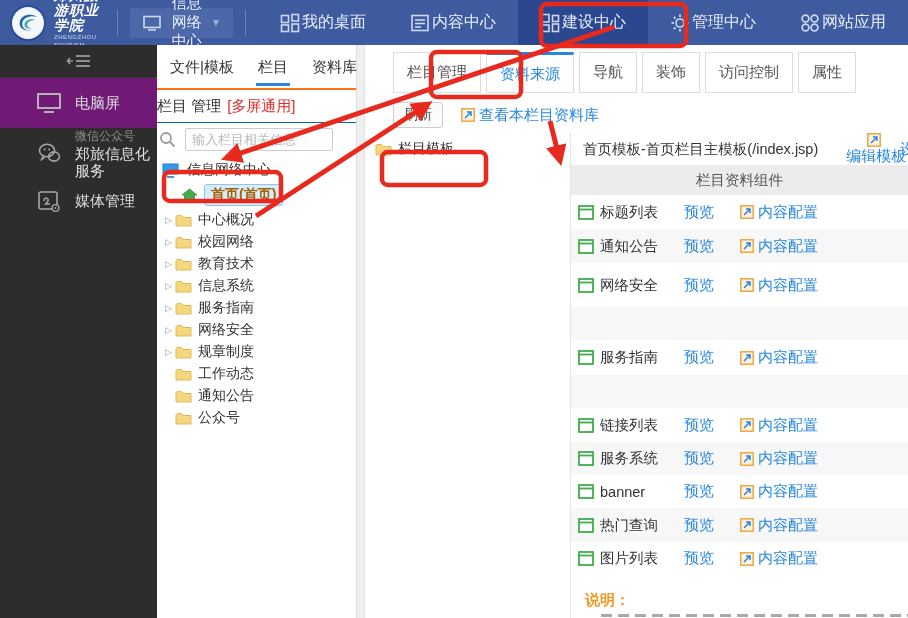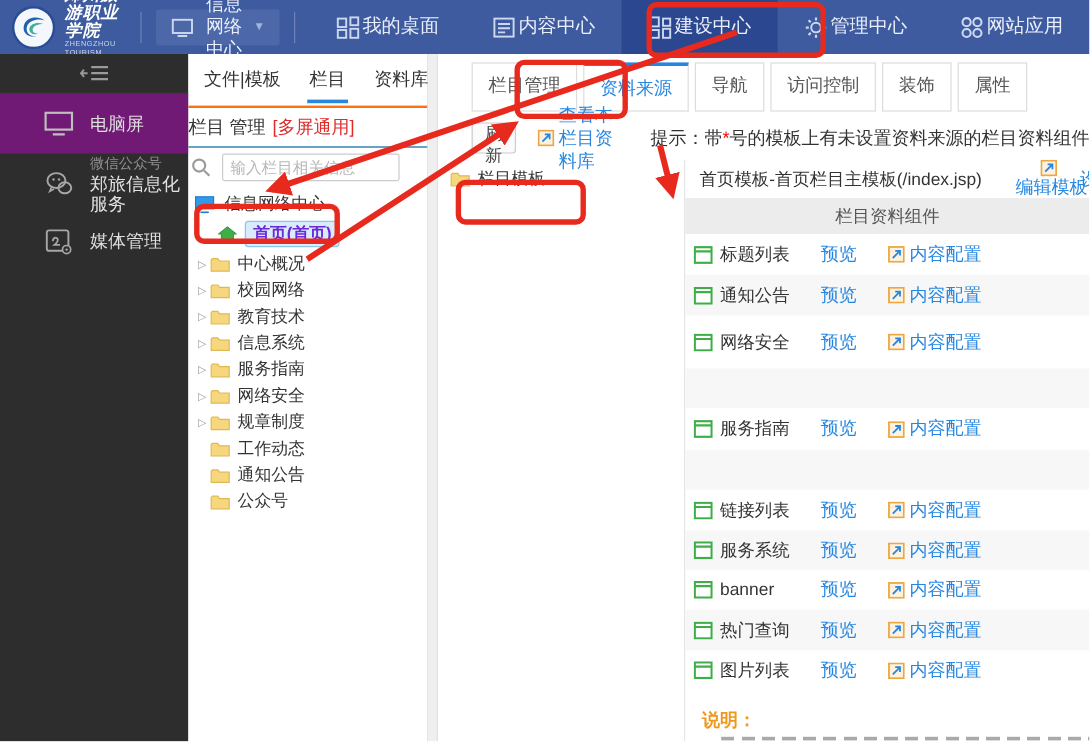--- a/index.html
+++ b/index.html
@@ -46,21 +46,21 @@
   .searchrow input::placeholder { color:#b8b8b8; }
   .tree { padding-top:4px; font-size:14px; }
   .trow { display:flex; align-items:center; height:22px; cursor:pointer; white-space:nowrap; }
   .trow .exp { width:13px; margin-left:5px; color:#9a9a9a; font-size:9px; flex:none; text-align:center; }
   .trow .noexp { width:13px; margin-left:5px; flex:none; }
   .nicon { width:17px; height:15px; flex:none; margin-right:6px; }
   .root-row { padding-left:5px; }
   .root-row .nicon { margin-right:8px; }
   .home-row { height:28px; padding-left:24px; }
   .sel-box { display:inline-flex; align-items:center; background:#d8edfb; border:1px solid #8cc6ee; border-radius:3px; padding:1px 6px; }
-  .home-label { color:#6d28d9; font-weight:bold; }
+  .home-label { color:#a16207; font-weight:bold; }
 
   
   .gutter { position:absolute; left:357px; top:45px; width:8px; height:573px; background:#efefef; border-right:1px solid #e2e2e2; }
 
   
   .main { position:absolute; left:365px; top:45px; width:543px; height:573px; background:#fff;padding-left:21px; }
   .mtabs { height:52px; padding:7px 0 0 7px; display:flex; gap:5px; align-items:flex-start; }
   .mtab { border:1px solid #ddd; background:#fff; height:41px; line-height:38px; padding:0 13px; font-size:15px; color:#555; cursor:pointer; white-space:nowrap; }
   .mtab.active { border-top:3px solid #2787e0; color:#2787e0; }
   .mtoolbar { height:36px; display:flex; align-items:center; padding-left:7px; }
@@ -336,36 +336,33 @@
     </div>
   </section>
 
   <div class="gutter"></div>
 
   <section class="main">
     <div class="mtabs">
       <div class="mtab">栏目管理</div>
       <div class="mtab active">资料来源</div>
       <div class="mtab">导航</div>
+      <div class="mtab">装饰</div>
       <div class="mtab">访问控制</div>
-      <div class="mtab">装饰</div>
       <div class="mtab">属性</div>
     </div>
     <div class="mtoolbar">
       <button class="refresh-btn">刷新</button>
       <a class="link viewlib">
         <svg class="ext-ic" viewBox="0 0 14 14">
           <rect x="0.8" y="0.8" width="12.4" height="12.4" fill="#fdf2df" stroke="#eda742" stroke-width="1.5"></rect>
           <path d="M4 10 L9.5 4.5 M6 4 L10 4 L10 8" fill="none" stroke="#2787e0" stroke-width="1.5"></path>
         </svg>
         <span>查看本栏目资料库</span>
       </a>
-      <div class="tip">
-        <span>提示：带</span><span class="star">*</span><span>号的模板上有未设置资料来源的栏目资料组件</span>
-      </div>
     </div>
 
     <div class="main-body">
 
       <div class="tmpl-tree">
         <div class="tmpl-root">
           <svg class="nicon" viewBox="0 0 17 15">
             <path d="M1 3.5 L1 13 L16 13 L16 4.5 L8 4.5 L6.5 2.5 L2 2.5 Z" fill="#f7d77e" stroke="#dfb954" stroke-width="1"></path>
           </svg>
           <span>栏目模板</span>

